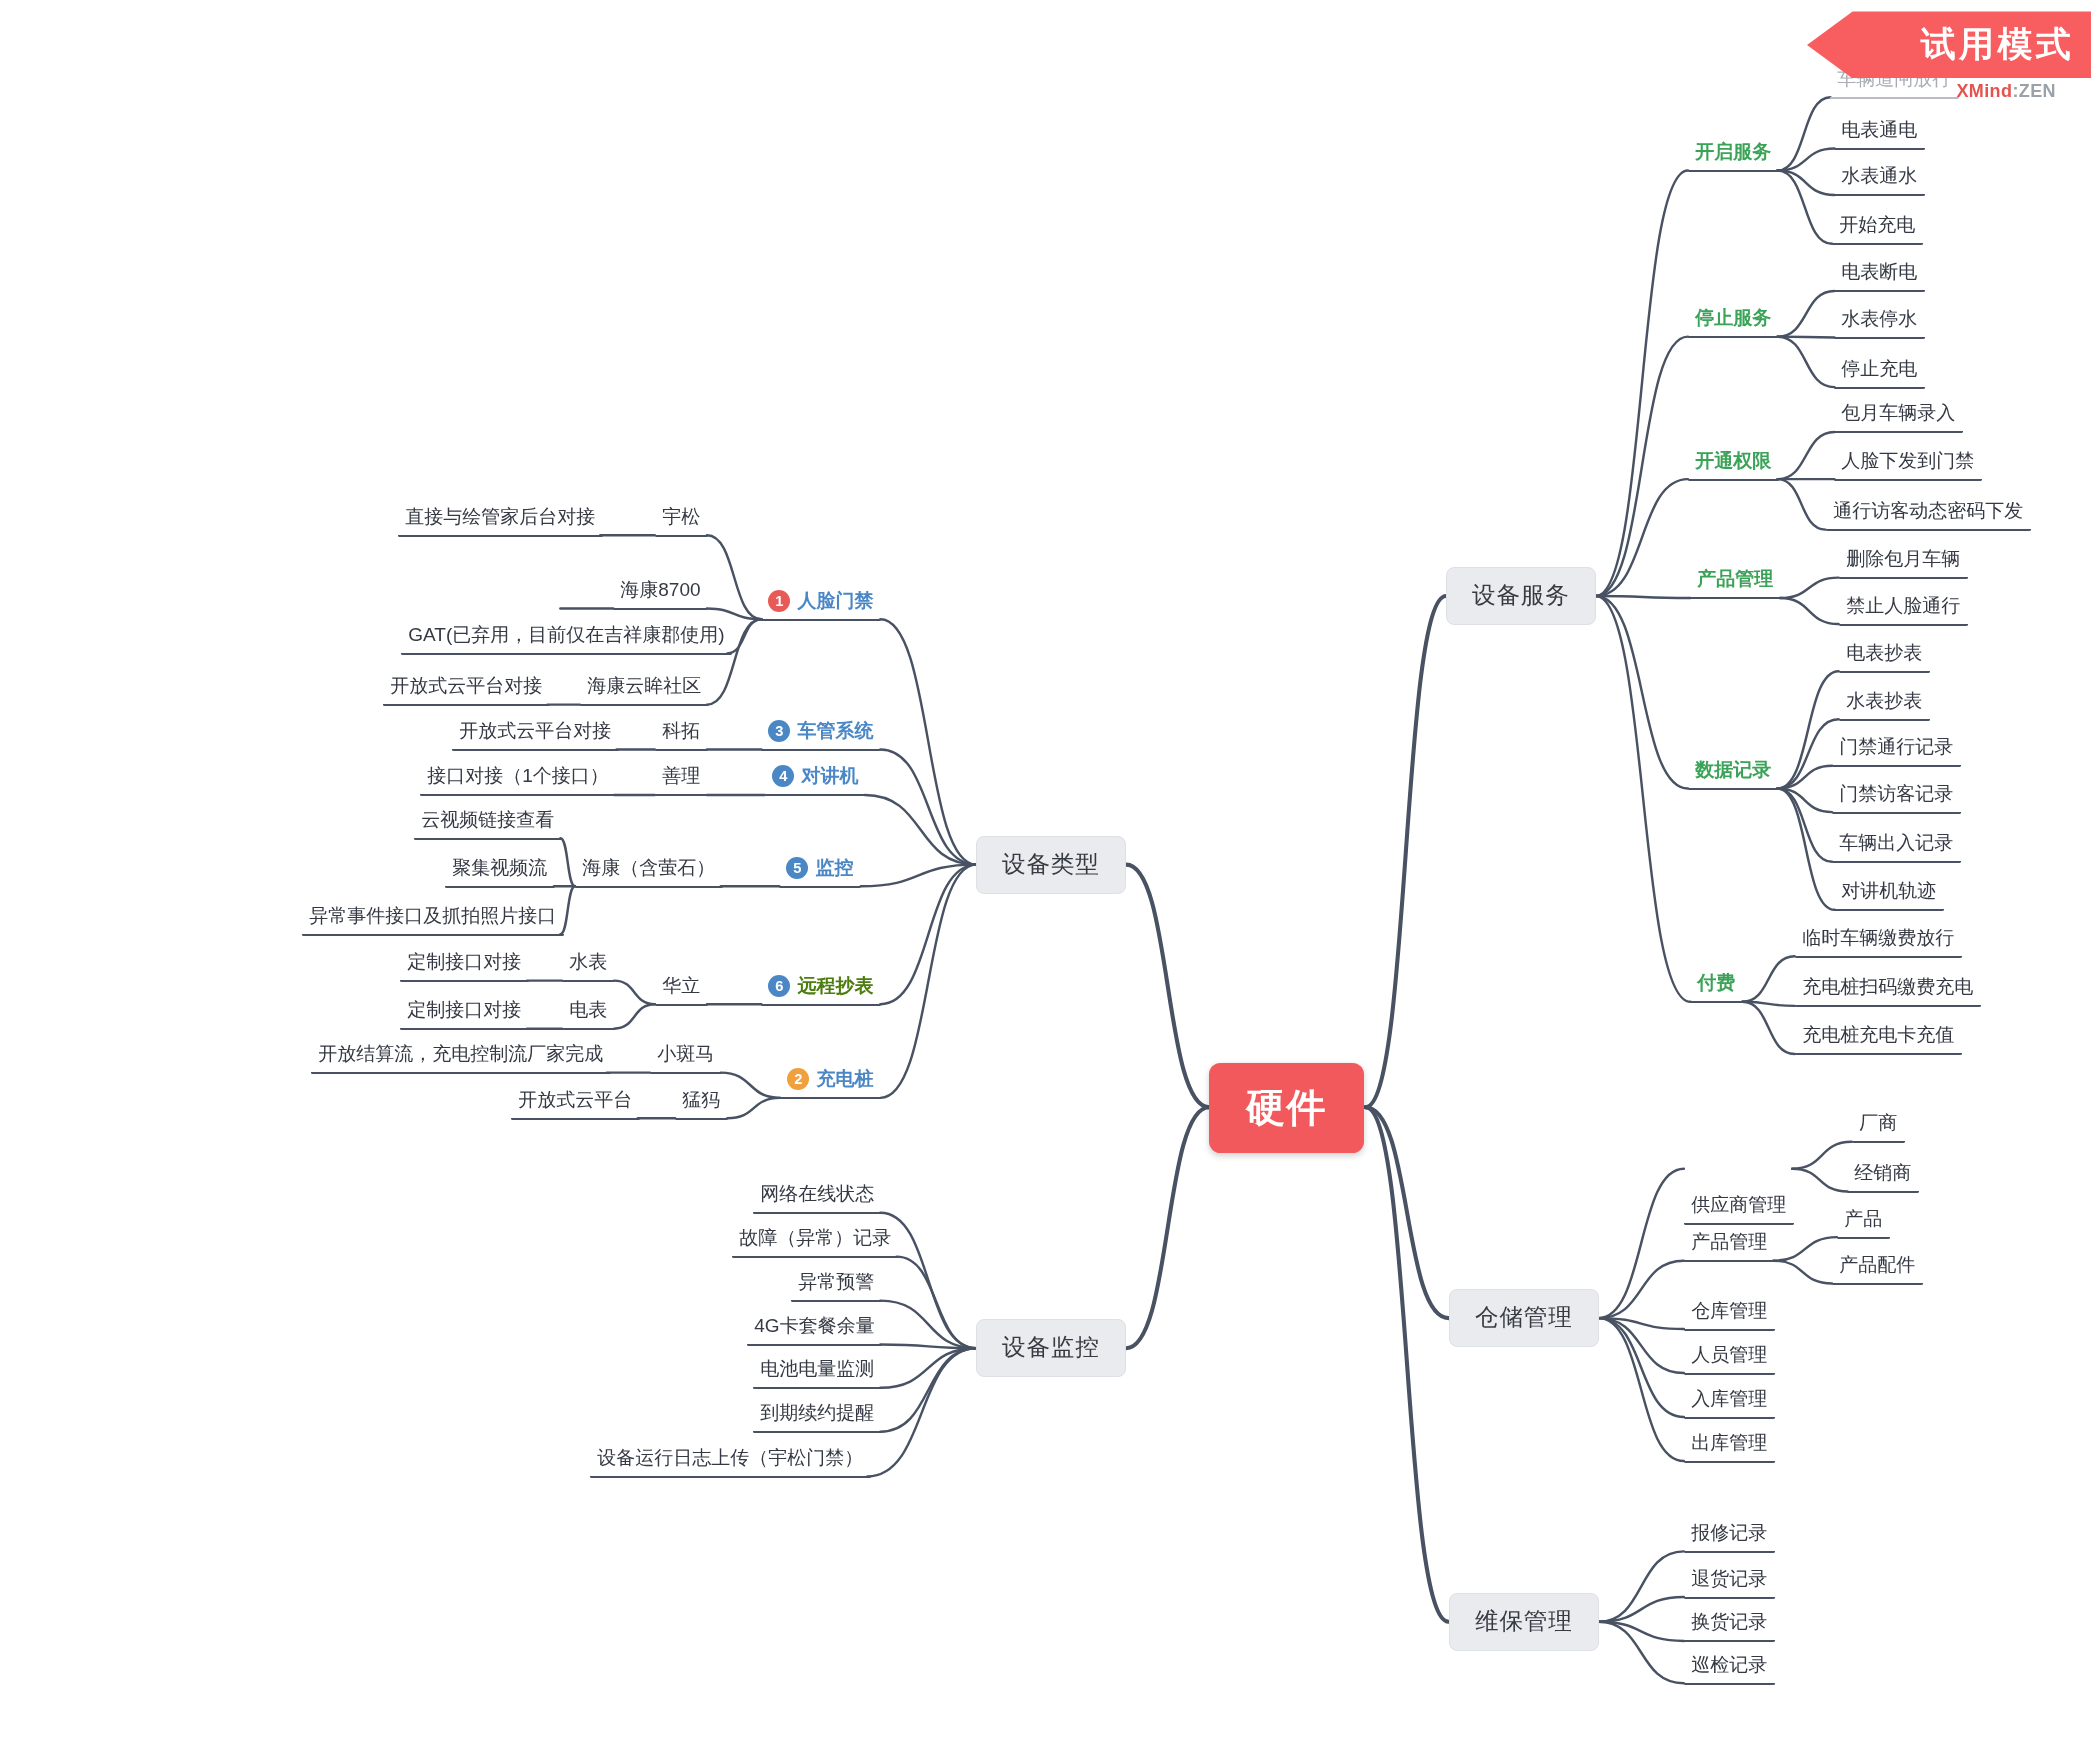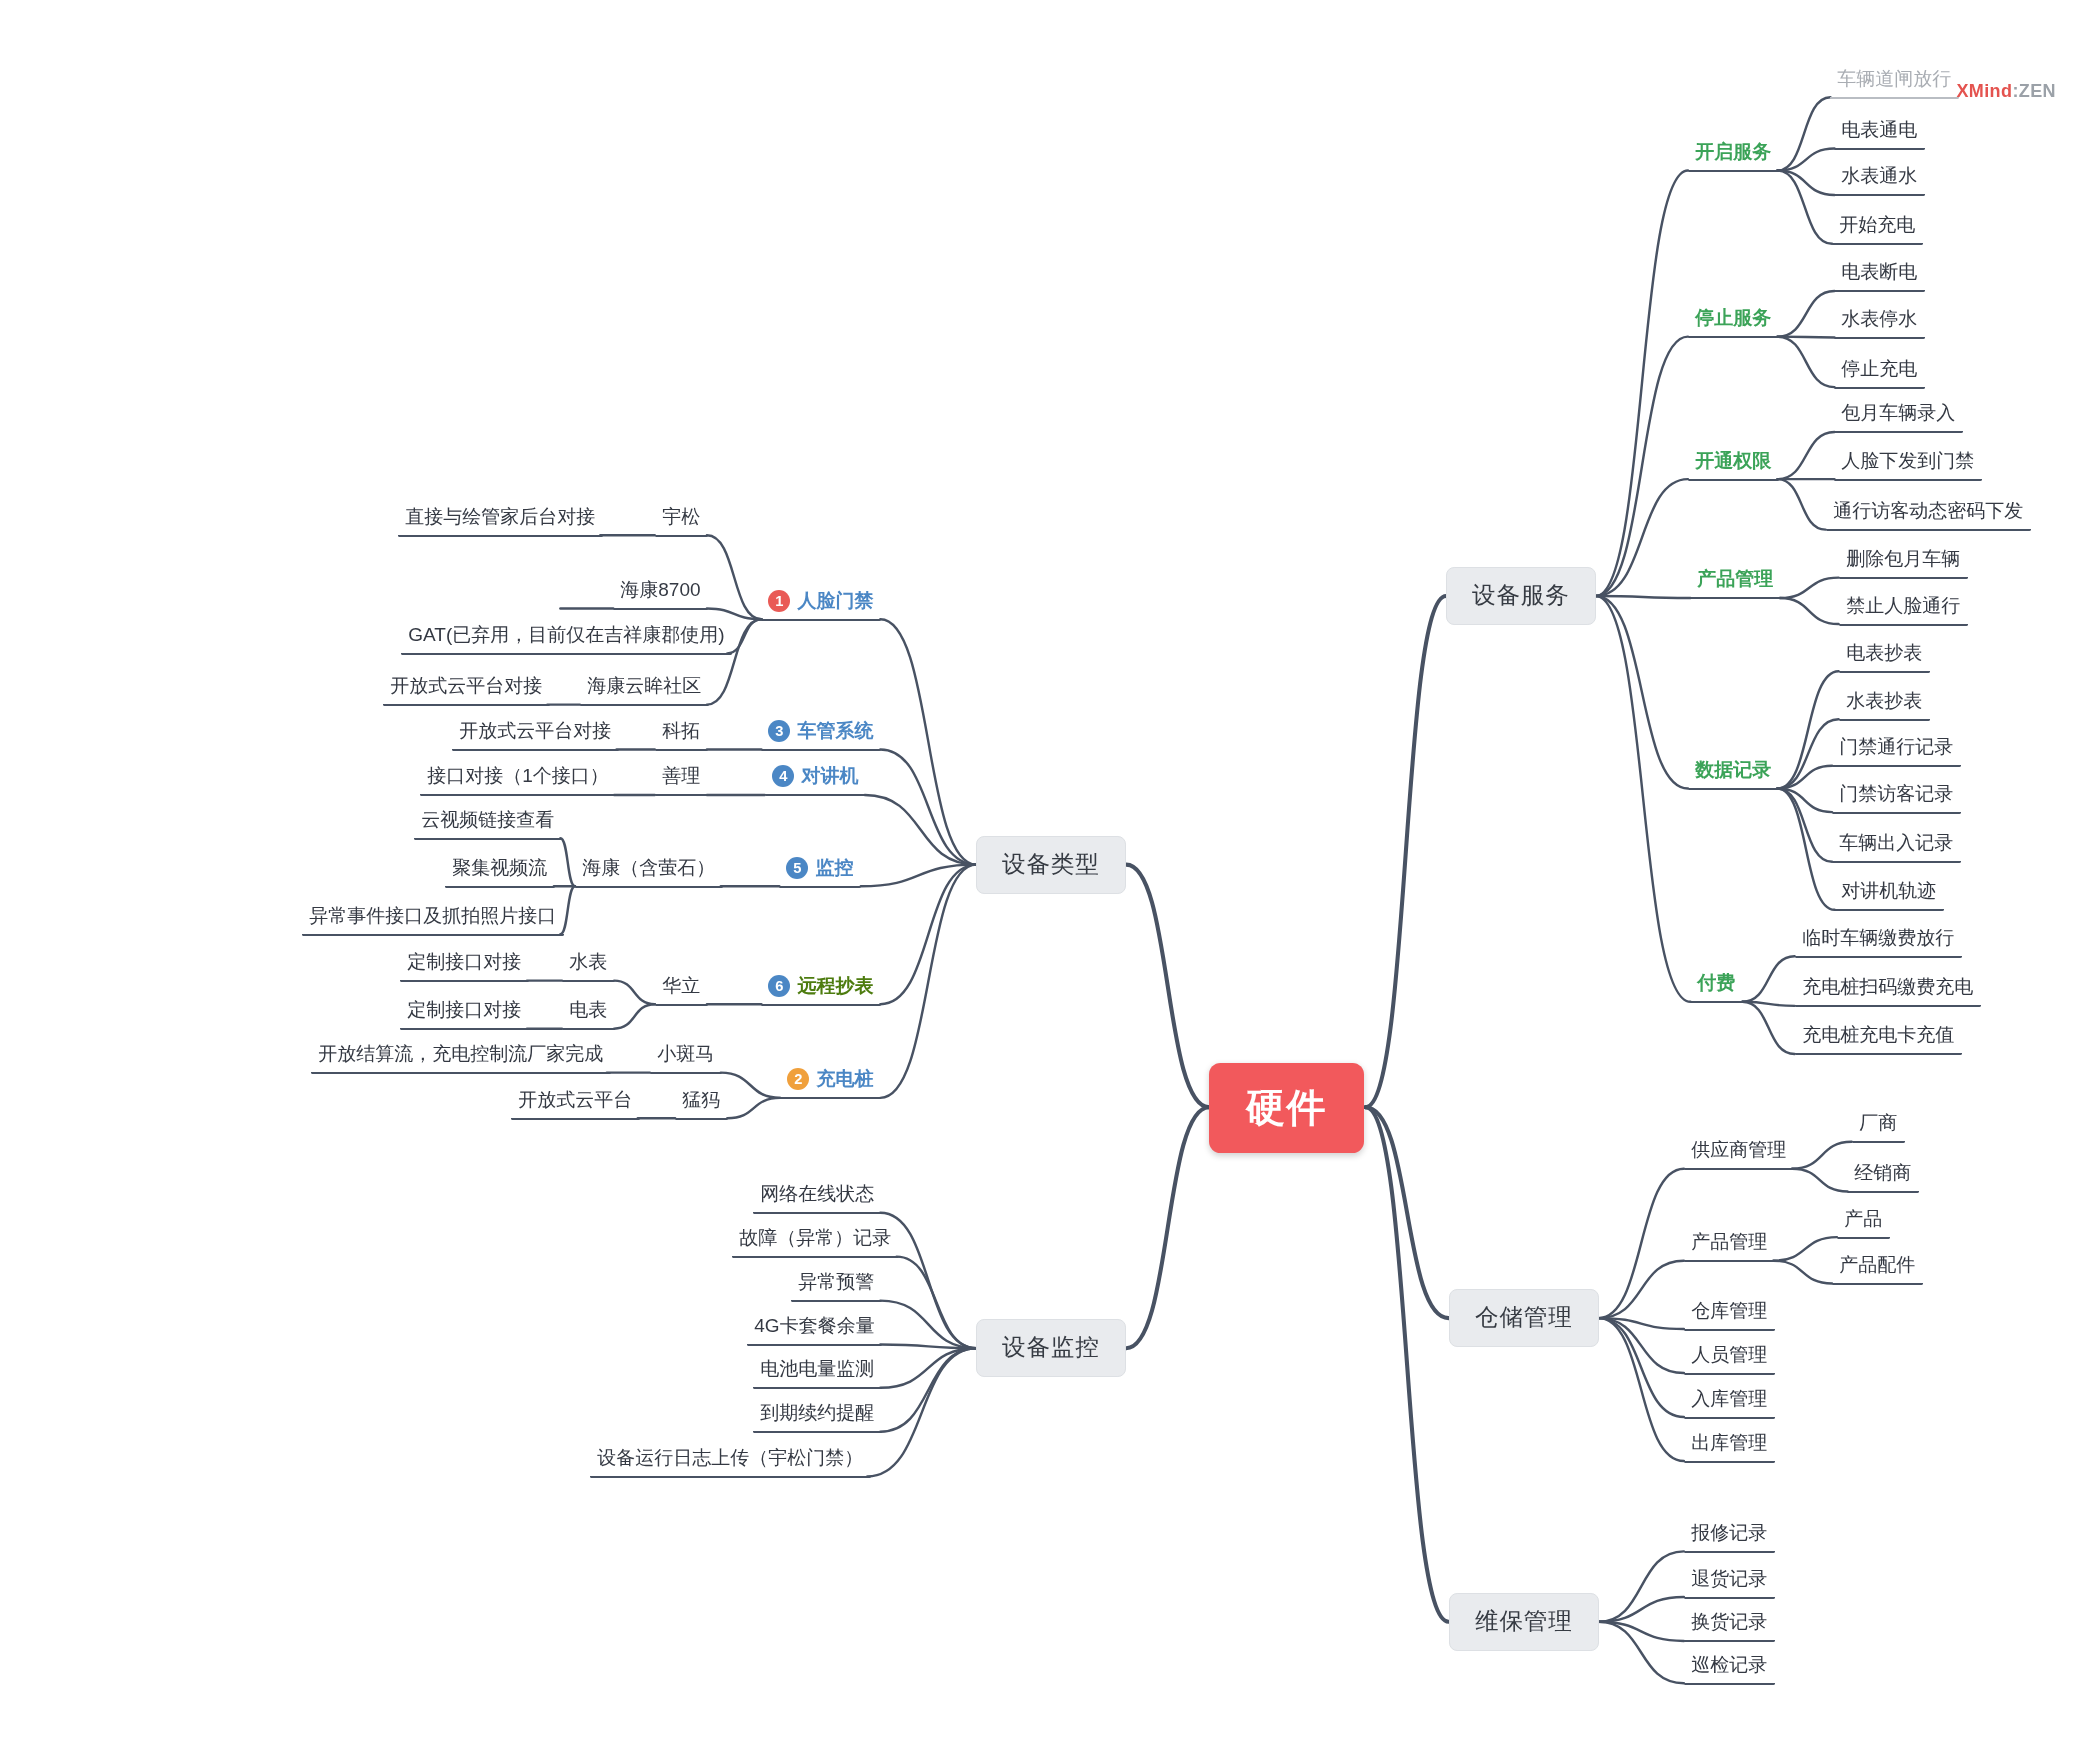--- a/index.html
+++ b/index.html
@@ -136,20 +136,23 @@
       <path d="M 829 1373.5 C 803.7 1373.5, 808.3 1373.5, 783 1373.5" class="edge"></path>
       <path d="M 1199 1656 C 1134.1 1656, 1145.9 1489.5, 1081 1489.5" class="edge"></path>
       <path d="M 1199 1656 C 1145.1 1656, 1154.9 1543.5, 1101 1543.5" class="edge"></path>
       <path d="M 1199 1656 C 1134.1 1656, 1145.9 1597.5, 1081 1597.5" class="edge"></path>
       <path d="M 1199 1656 C 1134.1 1656, 1145.9 1651.5, 1081 1651.5" class="edge"></path>
       <path d="M 1199 1656 C 1134.1 1656, 1145.9 1704.5, 1081 1704.5" class="edge"></path>
       <path d="M 1199 1656 C 1134.1 1656, 1145.9 1758.5, 1081 1758.5" class="edge"></path>
       <path d="M 1199 1656 C 1125.3 1656, 1138.7 1813.5, 1065 1813.5" class="edge"></path>
     </svg>
 
+  <div id="ribbon">
+    <span>试用模式</span>
+  </div>
   <div id="brand">
     <span class="b1">XMind</span><span class="b2">:ZEN</span>
   </div>
 <div class="topic central" style="left: 1209px; top: 1063px;">
       <span class="label">硬件</span>
     </div>
     <div class="topic main" style="left: 976px; top: 836px;">
       <span class="label">设备类型</span>
     </div>
     <div class="topic main" style="left: 976px; top: 1319px;">
@@ -238,21 +241,21 @@
     </div>
     <div class="topic leaf" style="left: 1795px; top: 922px;">
       <span class="label">临时车辆缴费放行</span>
     </div>
     <div class="topic leaf" style="left: 1795px; top: 971px;">
       <span class="label">充电桩扫码缴费充电</span>
     </div>
     <div class="topic leaf" style="left: 1795px; top: 1019px;">
       <span class="label">充电桩充电卡充值</span>
     </div>
-    <div class="topic leaf" style="left: 1684px; top: 1134px;">
+    <div class="topic leaf" style="left: 1684px; top: 1189px;">
       <span class="label">供应商管理</span>
     </div>
     <div class="topic leaf" style="left: 1852px; top: 1107px;">
       <span class="label">厂商</span>
     </div>
     <div class="topic leaf" style="left: 1847px; top: 1157px;">
       <span class="label">经销商</span>
     </div>
     <div class="topic leaf" style="left: 1684px; top: 1226px;">
       <span class="label">产品管理</span>

